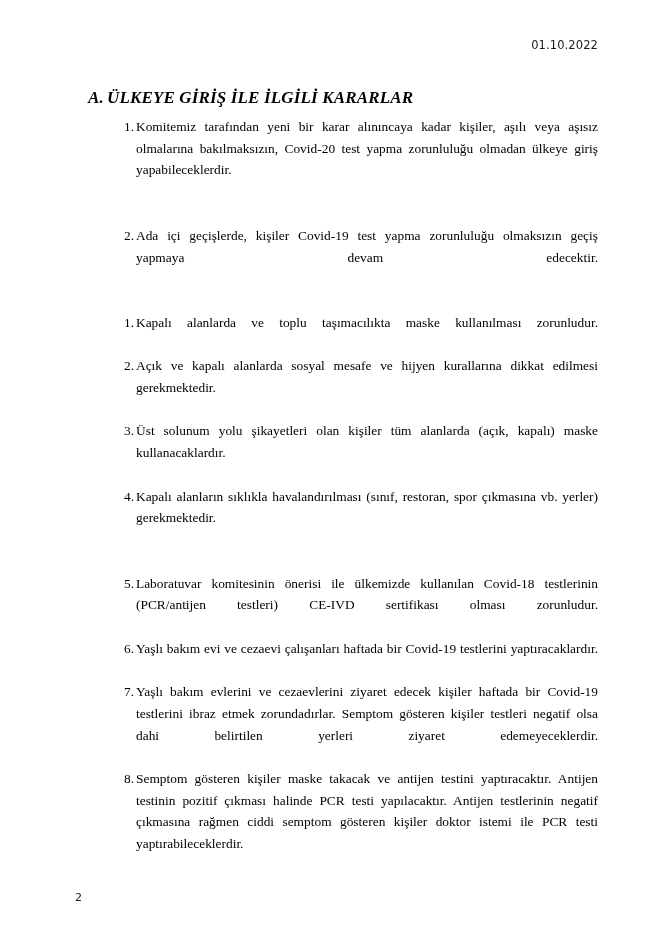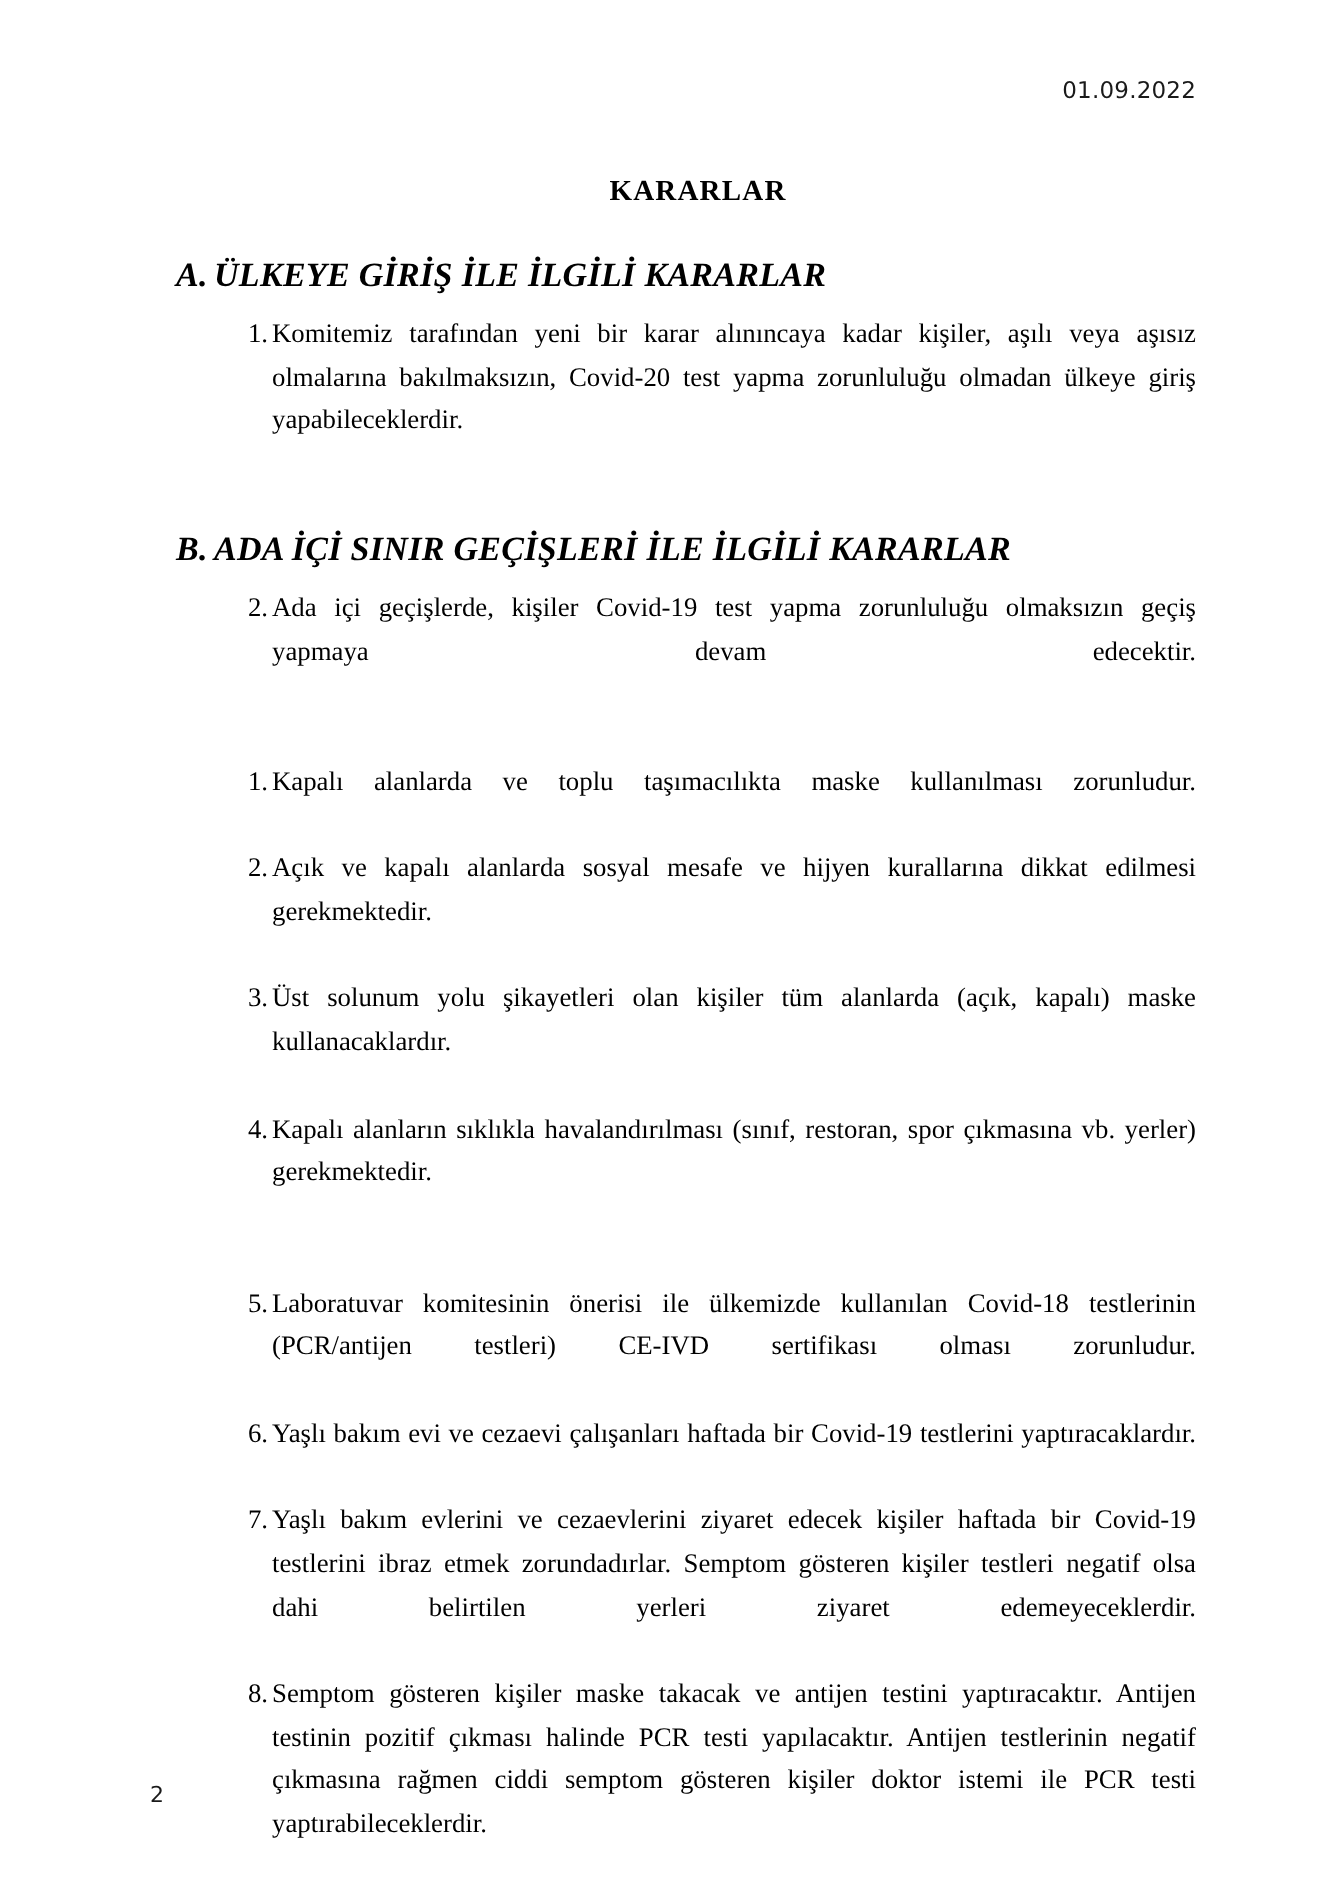--- a/index.html
+++ b/index.html
@@ -122,38 +122,36 @@
     font-family: "DejaVu Sans", "Liberation Sans", sans-serif;
     font-size: 11px;
     color: #1a1a1a;
   }
 </style>
 </head>
 <body>
 
 <div class="page">
 
-  <div class="header-date">01.09.2022</div>
+  <div class="header-date">01.10.2022</div>
 
   <div class="content">
 
-    <h1 class="doc-title">KARARLAR</h1>
 
     <div id="sections-root">
         <div class="section-block">
           <div class="section-heading"><span class="sec-letter">A.</span><span class="sec-title">ÜLKEYE  GİRİŞ İLE  İLGİLİ KARARLAR</span></div>
           <ol class="item-list tight">
             <li>
               <span class="num">1.</span>
               <span class="body">Komitemiz tarafından yeni bir karar alınıncaya kadar kişiler, aşılı veya aşısız olmalarına bakılmaksızın, Covid-20 test yapma zorunluluğu olmadan ülkeye giriş yapabileceklerdir.</span>
             </li>
           </ol>
         </div>
         <div class="section-block">
-          <div class="section-heading"><span class="sec-letter">B.</span><span class="sec-title">ADA İÇİ SINIR GEÇİŞLERİ  İLE  İLGİLİ KARARLAR</span></div>
           <ol class="item-list tight">
             <li>
               <span class="num">2.</span>
               <span class="body">Ada içi geçişlerde, kişiler Covid-19 test yapma zorunluluğu olmaksızın geçiş yapmaya devam edecektir.</span>
             </li>
           </ol>
         </div>
         <div class="section-block">
           <ol class="item-list loose">
             <li>

